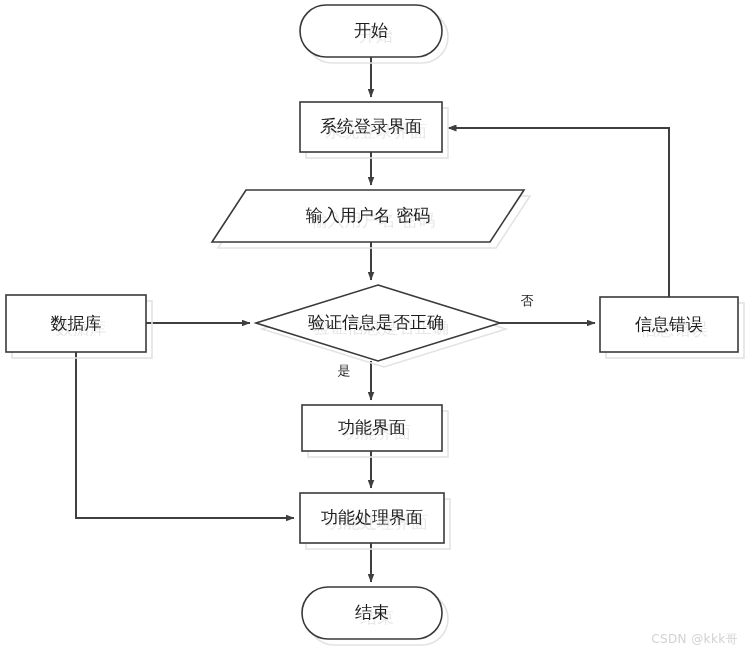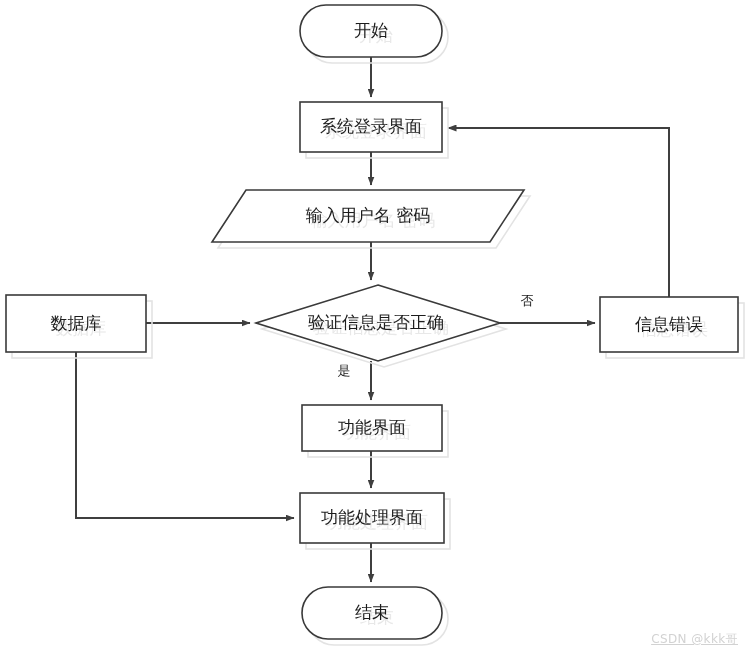--- a/index.html
+++ b/index.html
@@ -60,21 +60,20 @@
   }
   .watermark {
     position: absolute;
     right: 10px;
     bottom: 6px;
     font-family: "DejaVu Sans", "Liberation Sans", sans-serif;
     font-size: 12px;
     color: #d2d2d2;
     letter-spacing: 0.4px;
     user-select: none;
-    text-decoration: underline;
   }
 </style>
 </head>
 <body>
 
 <div id="flow-root">
   <svg width="748" height="654" viewBox="0 0 748 654" xmlns="http://www.w3.org/2000/svg">
     <defs>
       <marker id="arrowhead" markerWidth="9" markerHeight="7" refX="8.5" refY="3.5" orient="auto" markerUnits="userSpaceOnUse">
         <polygon points="0 0, 9 3.5, 0 7" fill="#3f3f3f"></polygon>

